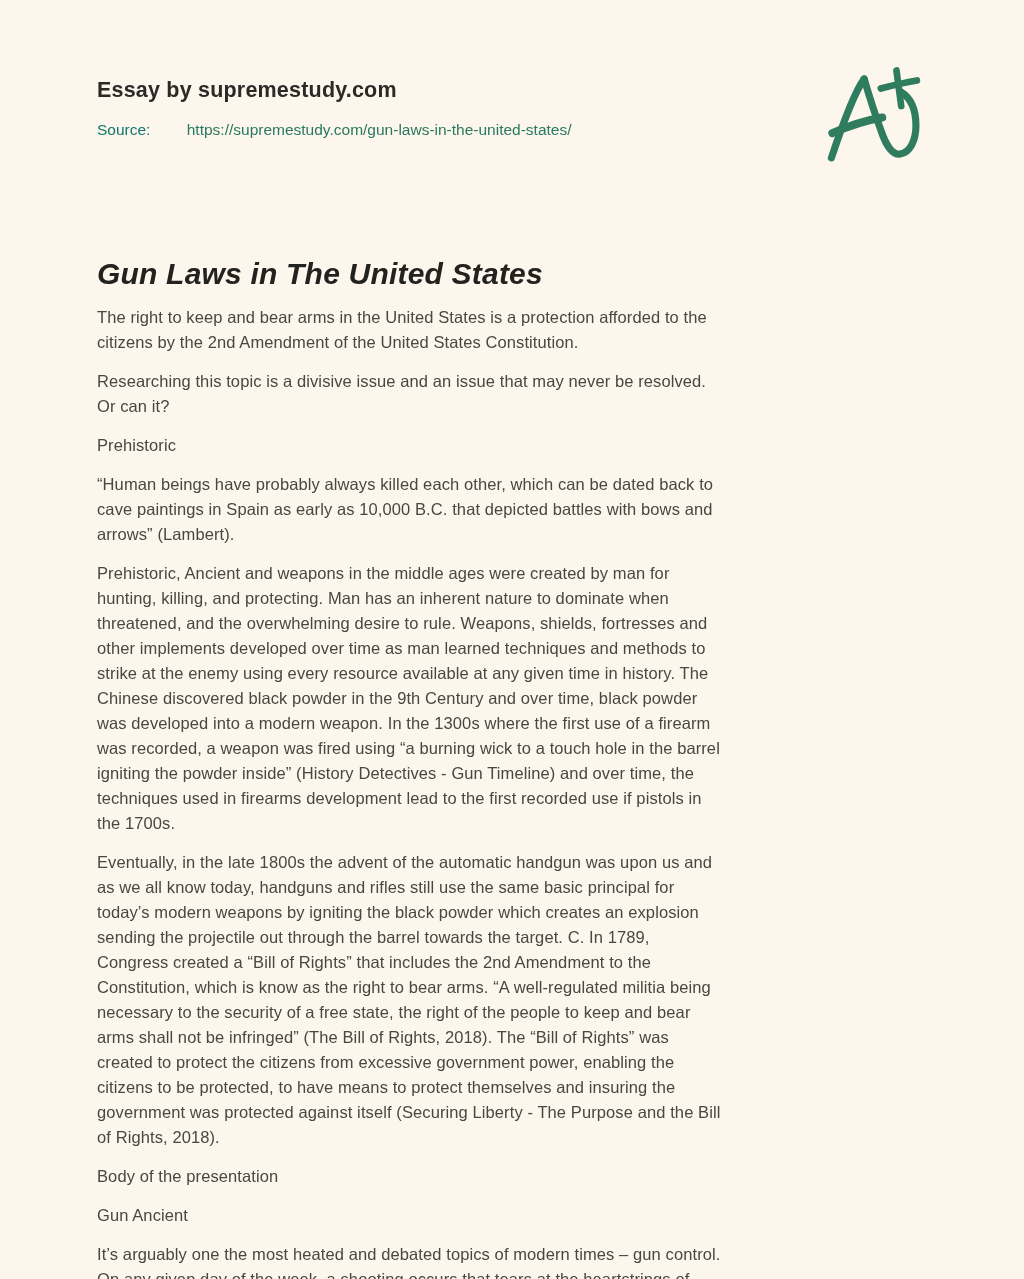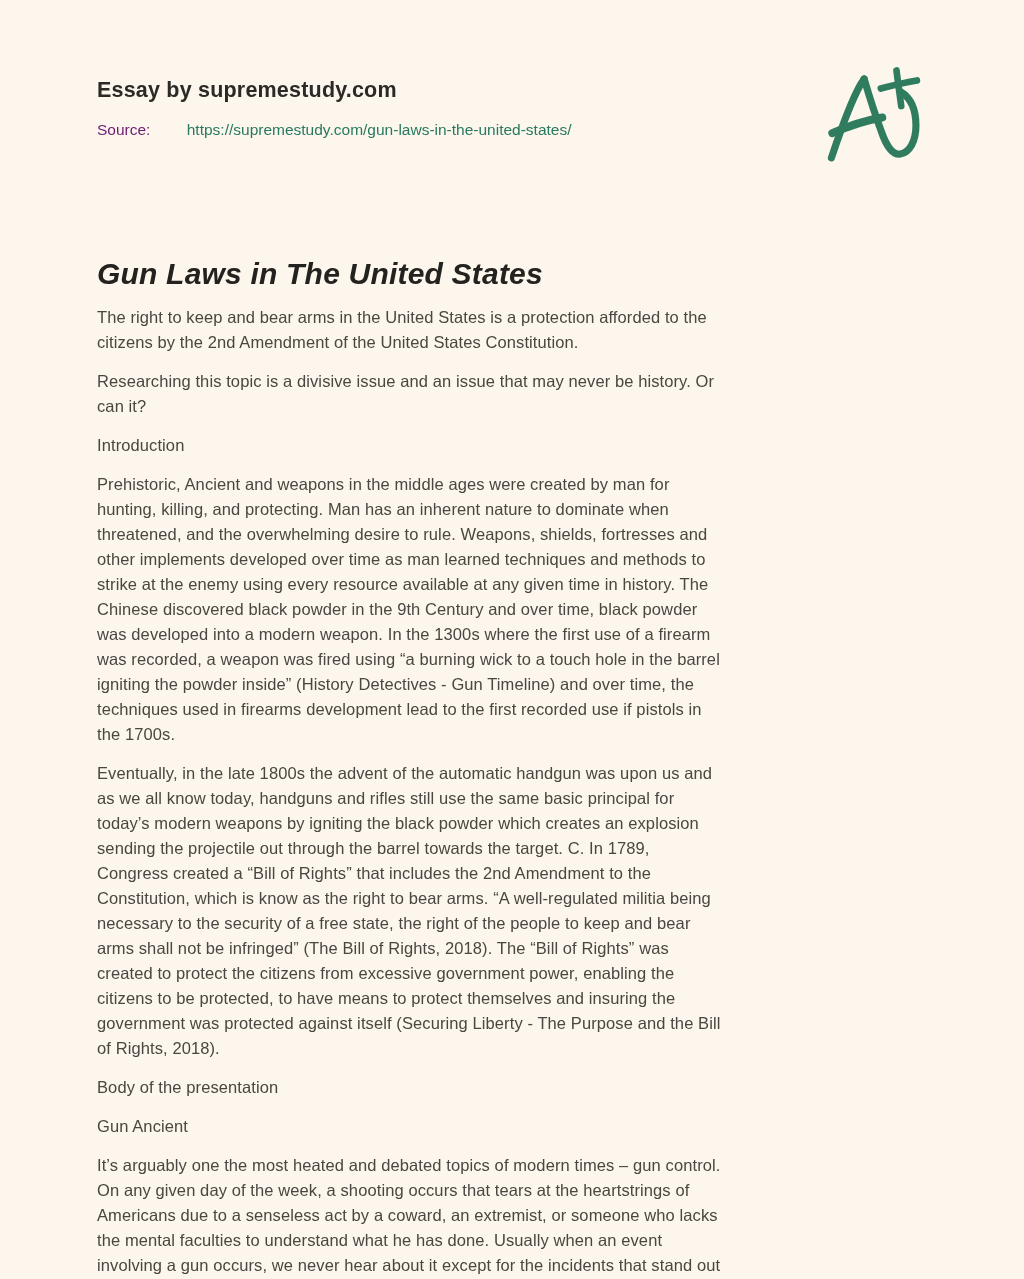--- a/index.html
+++ b/index.html
@@ -23,21 +23,21 @@
     font-weight: 700;
     color: #2b2a27;
     letter-spacing: 0.2px;
     margin: 0;
   }
   .source-row {
     margin-top: 17px;
     font-size: 15.5px;
     line-height: 20px;
   }
-  .source-label { color: #701a75; }
+  .source-label { color: #0f766e; }
   .source-link {
     color: #28795f;
     text-decoration: none;
     font-weight: 500;
     padding-left: 32px;
   }
   .logo {
     position: absolute;
     top: 60px;
     left: 820px;
@@ -109,22 +109,23 @@
         <path d="M64 30 C 77 26.5 90 23.5 102 21.5" stroke="#2f7c5f" stroke-width="7" stroke-linecap="round"></path>
       </svg>
     </div>
   </div>
 
   <h1 class="doc-title">Gun Laws in The United States</h1>
 
 
   <div class="doc-body">
     <p>The right to keep and bear arms in the United States is a protection afforded to the citizens by the 2nd Amendment of the United States Constitution.</p>
-    <p>Researching this topic is a divisive issue and an issue that may never be history. Or can it?</p>
-    <p>Introduction</p>
+    <p>Researching this topic is a divisive issue and an issue that may never be resolved. Or can it?</p>
+    <p>Prehistoric</p>
+    <p>“Human beings have probably always killed each other, which can be dated back to cave paintings in Spain as early as 10,000 B.C. that depicted battles with bows and arrows” (Lambert).</p>
     <p>Prehistoric, Ancient and weapons in the middle ages were created by man for hunting, killing, and protecting. Man has an inherent nature to dominate when threatened, and the overwhelming desire to rule. Weapons, shields, fortresses and other implements developed over time as man learned techniques and methods to strike at the enemy using every resource available at any given time in history. The Chinese discovered black powder in the 9th Century and over time, black powder was developed into a modern weapon. In the 1300s where the first use of a firearm was recorded, a weapon was fired using “a burning wick to a touch hole in the barrel igniting the powder inside” (History Detectives - Gun Timeline) and over time, the techniques used in firearms development lead to the first recorded use if pistols in the 1700s.</p>
     <p>Eventually, in the late 1800s the advent of the automatic handgun was upon us and as we all know today, handguns and rifles still use the same basic principal for today’s modern weapons by igniting the black powder which creates an explosion sending the projectile out through the barrel towards the target. C. In 1789, Congress created a “Bill of Rights” that includes the 2nd Amendment to the Constitution, which is know as the right to bear arms. “A well-regulated militia being necessary to the security of a free state, the right of the people to keep and bear arms shall not be infringed” (The Bill of Rights, 2018). The “Bill of Rights” was created to protect the citizens from excessive government power, enabling the citizens to be protected, to have means to protect themselves and insuring the government was protected against itself (Securing Liberty - The Purpose and the Bill of Rights, 2018).</p>
     <p>Body of the presentation</p>
     <p>Gun Ancient</p>
     <p>It’s arguably one the most heated and debated topics of modern times – gun control. On any given day of the week, a shooting occurs that tears at the heartstrings of Americans due to a senseless act by a coward, an extremist, or someone who lacks the mental faculties to understand what he has done. Usually when an event involving a gun occurs, we never hear about it except for the incidents that stand out – mass injuries or deaths at the behest of a person with a gun or many guns.</p>
     <p>More than half of Americans advocate</p>
   </div>
 
 </div>
 

